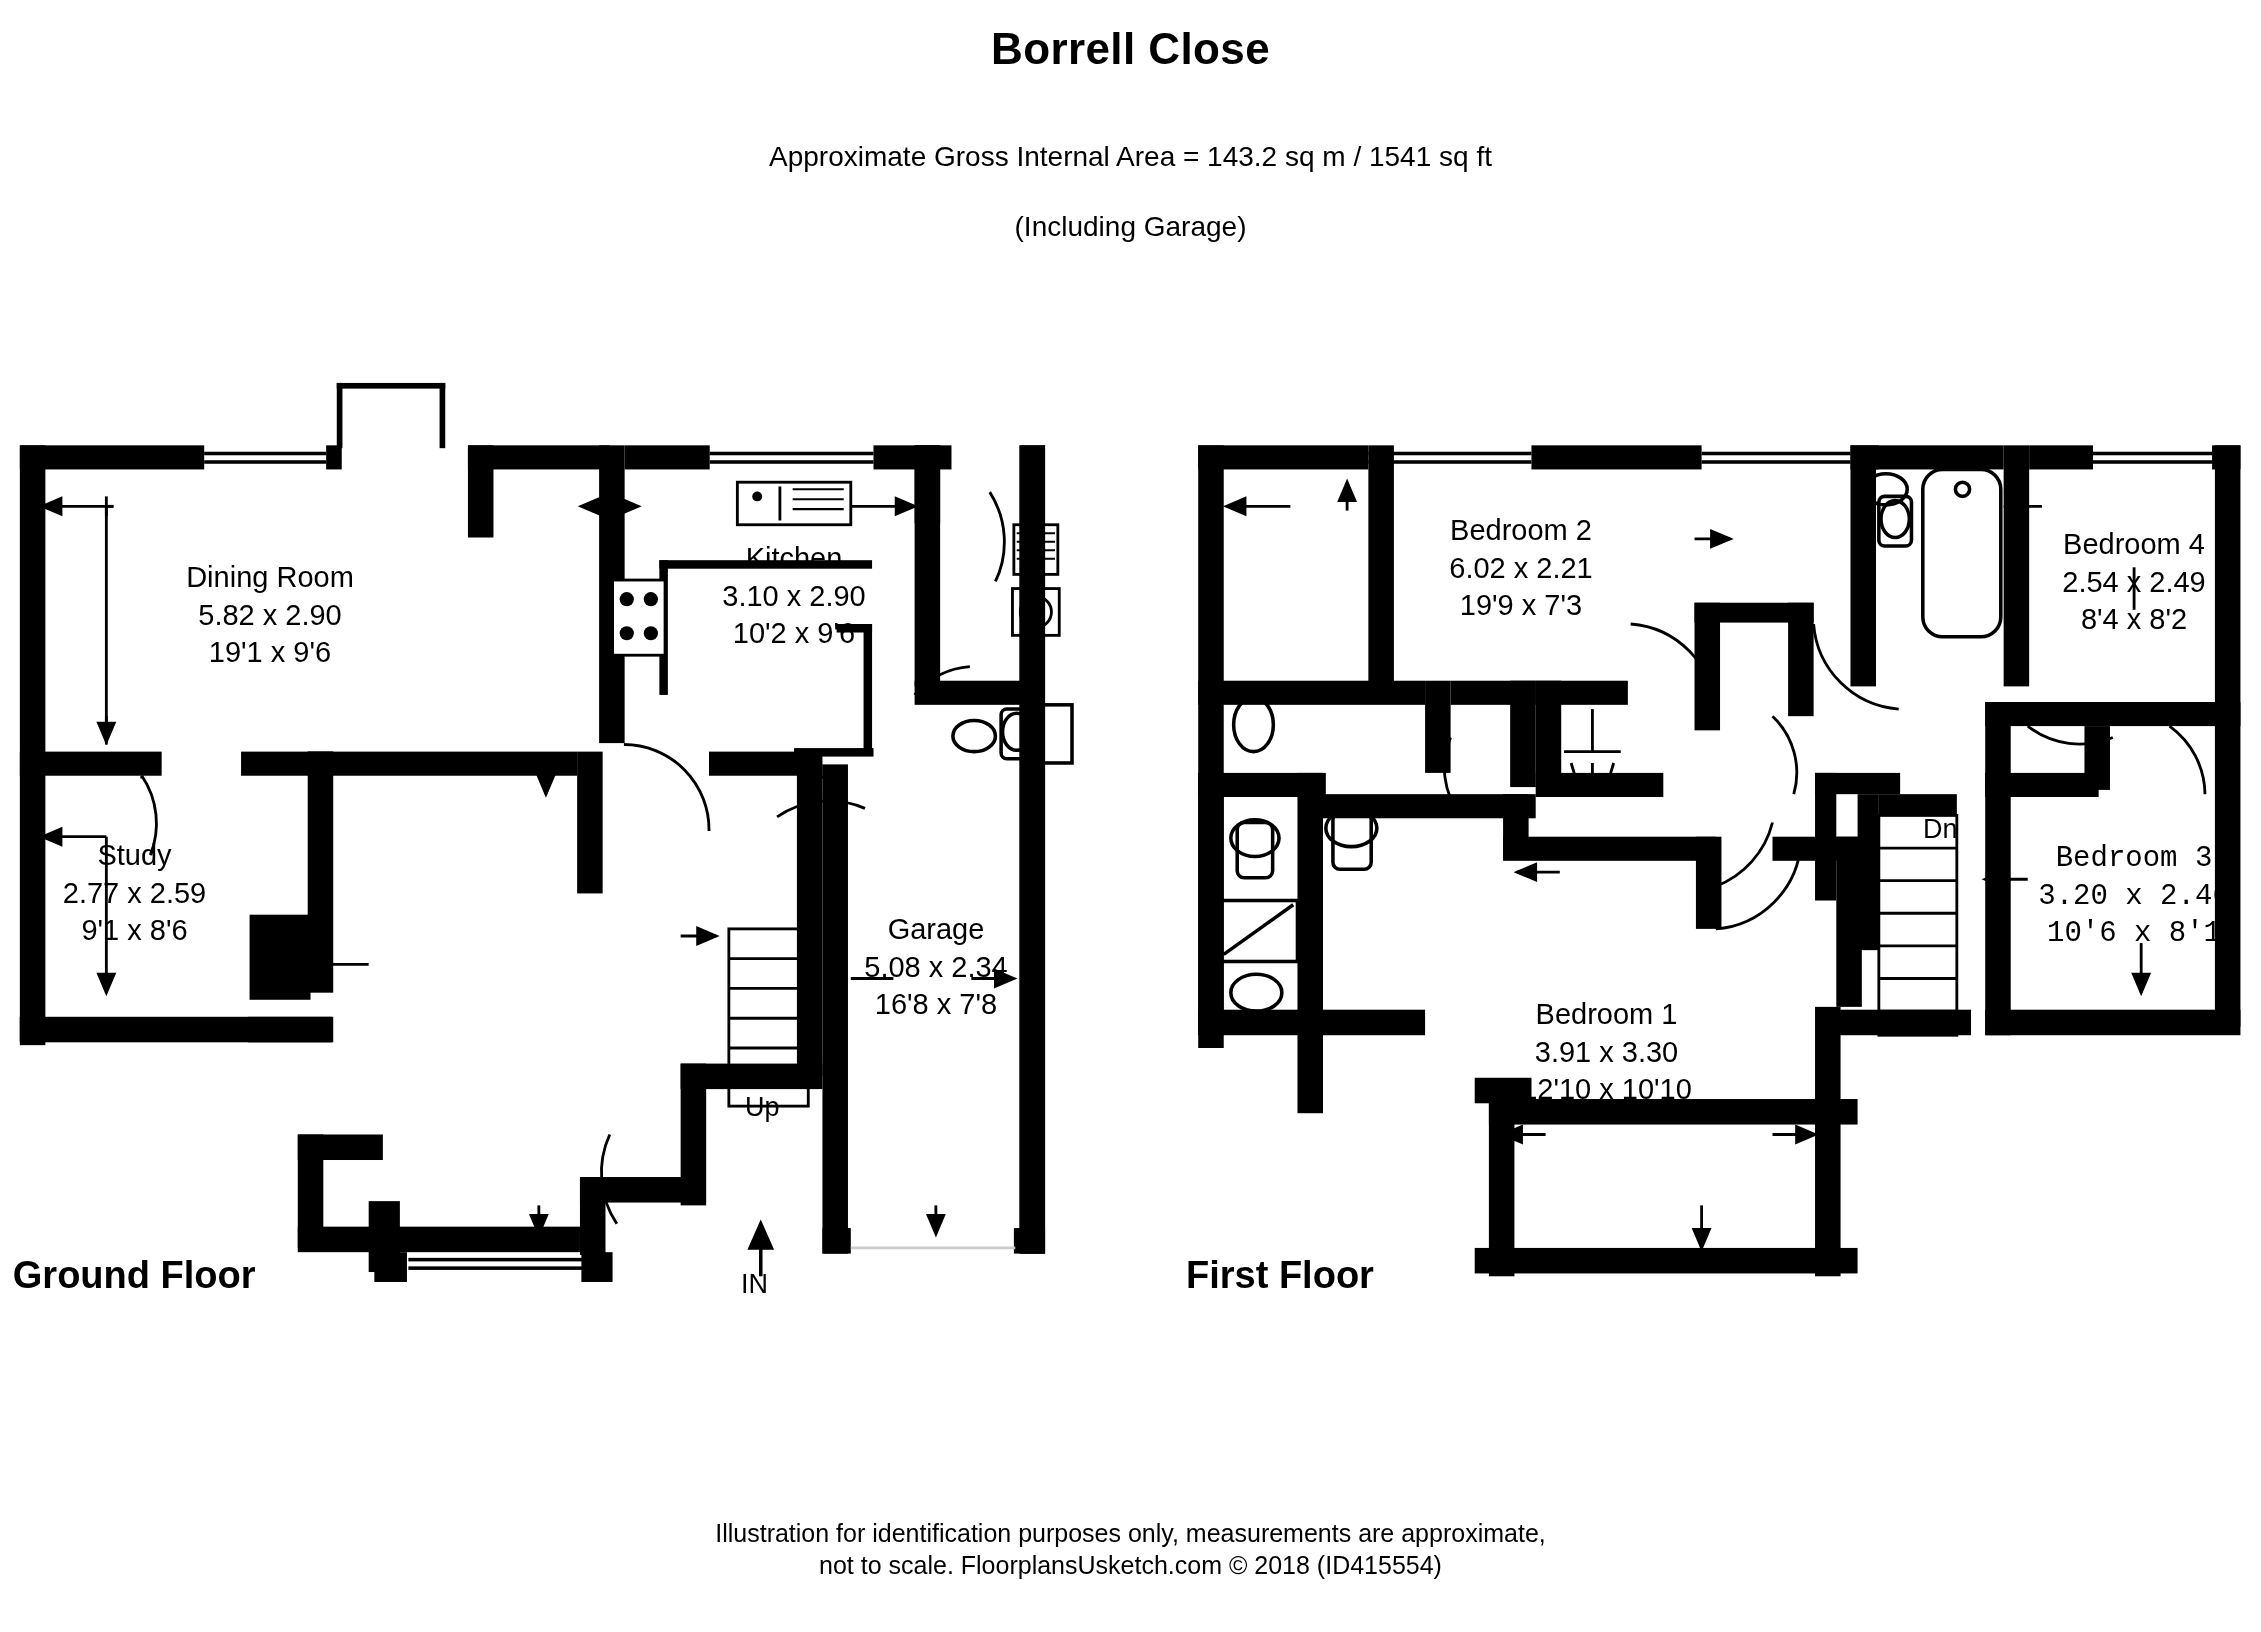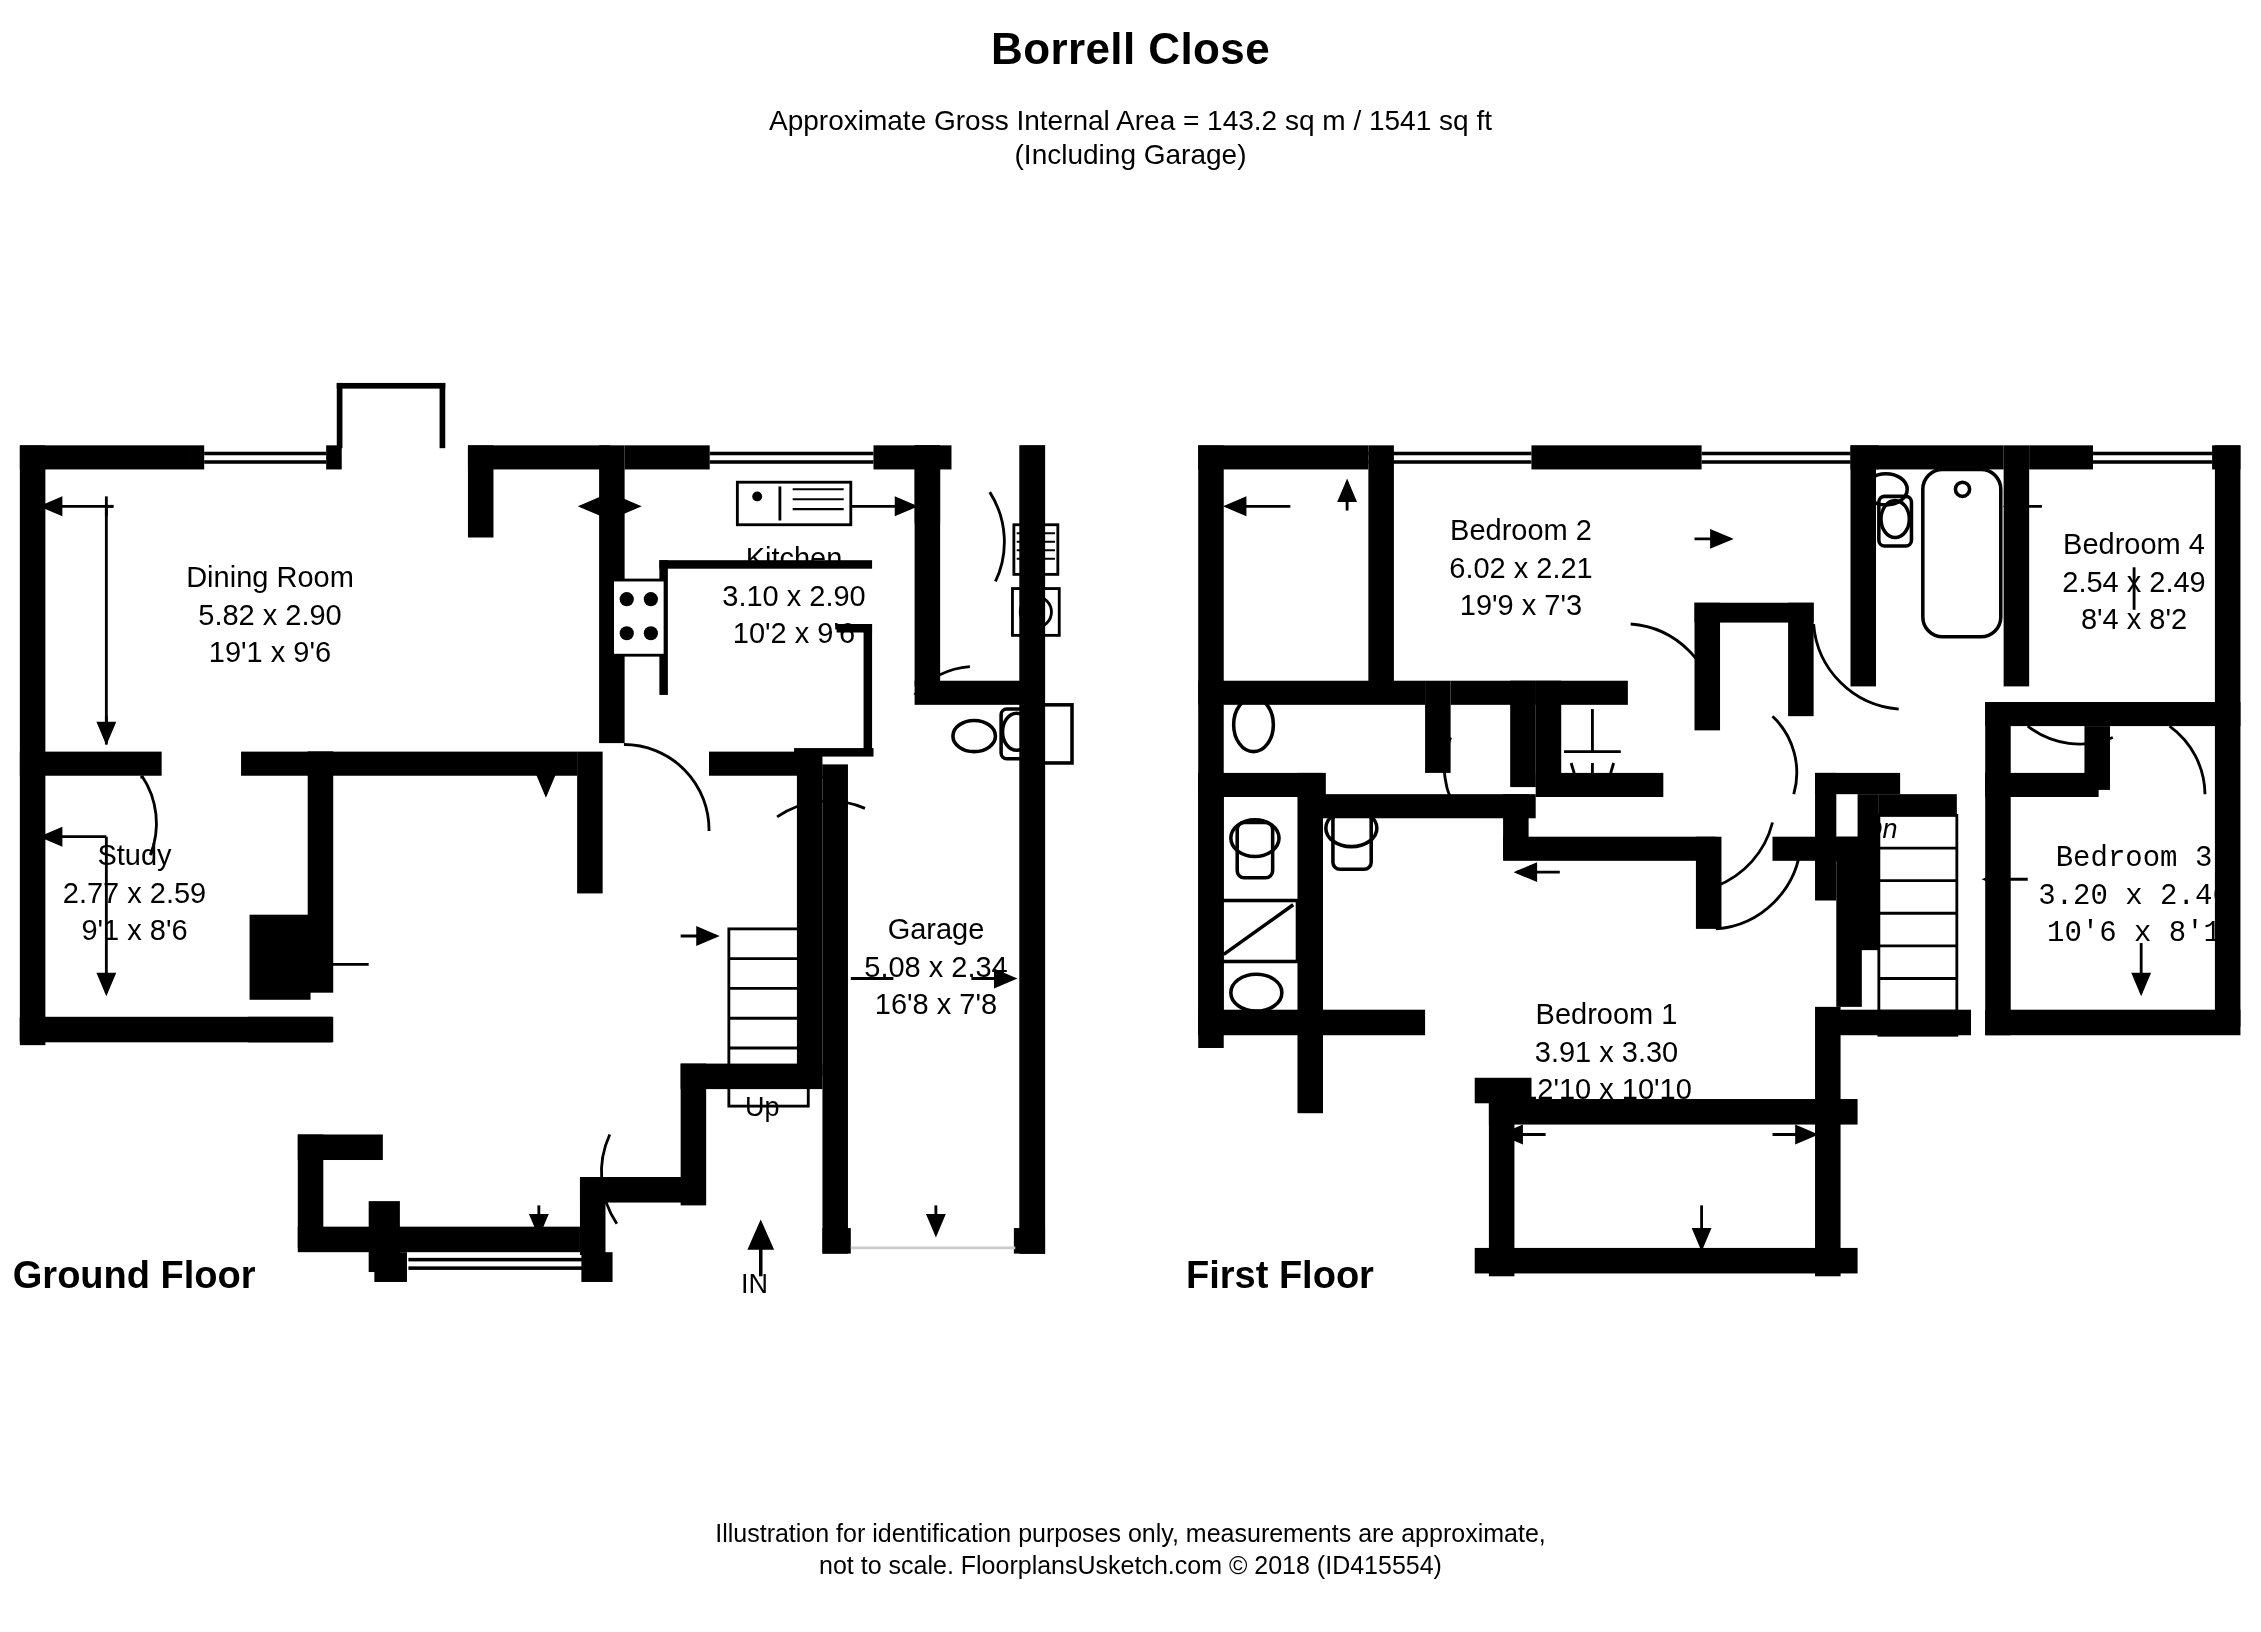--- a/index.html
+++ b/index.html
@@ -35,21 +35,21 @@
   }
   .subtitle {
     position: absolute;
     top: 104px;
     left: 0;
     width: 2261px;
     text-align: center;
     font-size: 28px;
     line-height: 1.22;
   }
-  .subtitle div { display: block; }
+  .subtitle div { display: block; margin-top: 36px; }
 
   
   .footer {
     position: absolute;
     top: 1517px;
     left: 0;
     width: 2261px;
     text-align: center;
     font-size: 25px;
     line-height: 1.28;
@@ -457,21 +457,21 @@
     <div class="dim">3.20 x 2.46</div>
     <div class="dim">10'6 x 8'1</div>
   </div>
 
   <div class="room" style="left:1454px; top:996px; width:305px;">
     <div class="name">Bedroom 1</div>
     <div class="dim">3.91 x 3.30</div>
     <div class="dim">12'10 x 10'10</div>
   </div>
 
-  <div class="mini-label" style="left:1863px; top:814px;font-style:italic;">Dn</div>
+  <div class="mini-label" style="left:1923px; top:814px;">Dn</div>
 
   <div class="footer">
     <div>Illustration for identification purposes only, measurements are approximate,</div>
     <div>not to scale. FloorplansUsketch.com © 2018 (ID415554)</div>
   </div>
 
 </div>
 
 
 </body></html>

